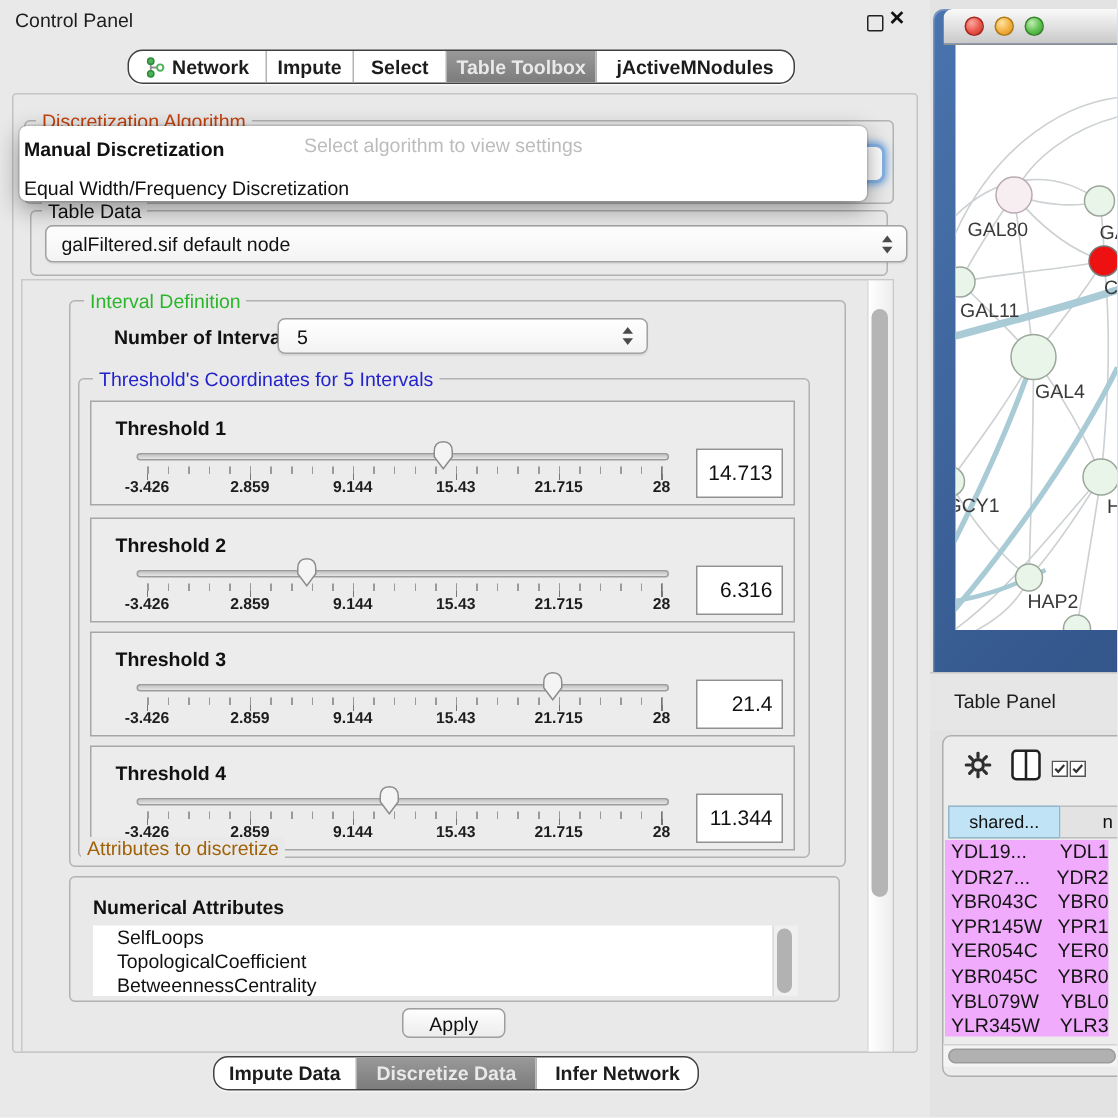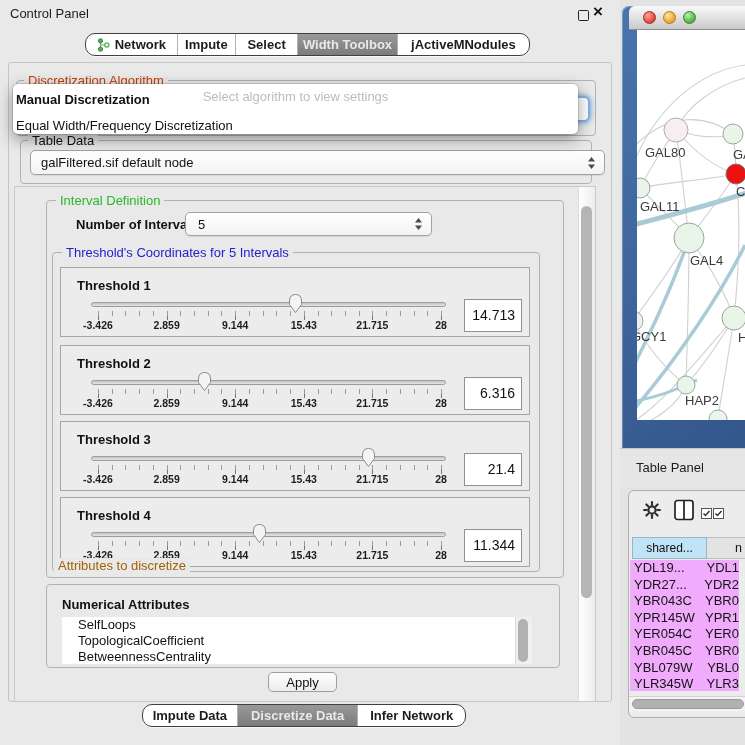--- a/index.html
+++ b/index.html
@@ -122,21 +122,21 @@
         </svg>
         <span>Network</span>
       </div>
       <div class="seg" style="width:58px">
         <span>Impute</span>
       </div>
       <div class="seg" style="width:62px">
         <span>Select</span>
       </div>
       <div class="seg sel" style="width:100px">
-        <span>Width Toolbox</span>
+        <span>Table Toolbox</span>
       </div>
       <div class="seg" style="width:133px">
         <span>jActiveMNodules</span>
       </div>
     </div>
 
     <div class="abs outer-panel"></div>
 
     <div class="abs group" style="left:16px;top:80px;width:580px;height:56px;z-index:1"></div>
     <div class="abs group-label" style="left:24px;top:73px;color:#c2410c;z-index:1">Discretization Algorithm</div>

